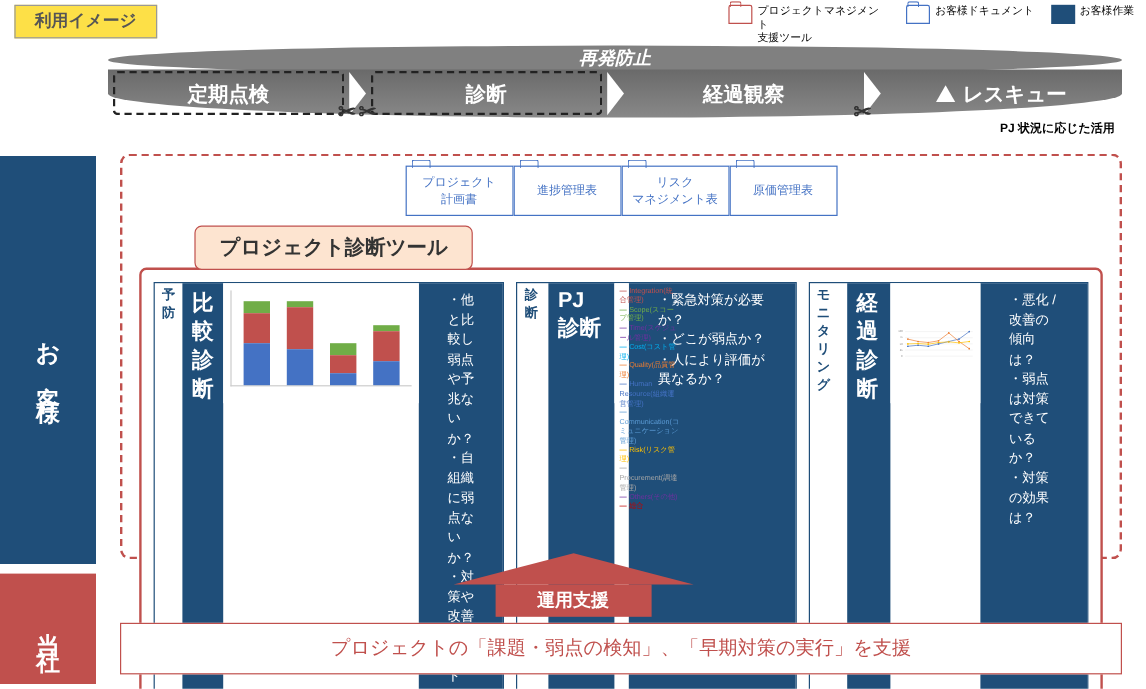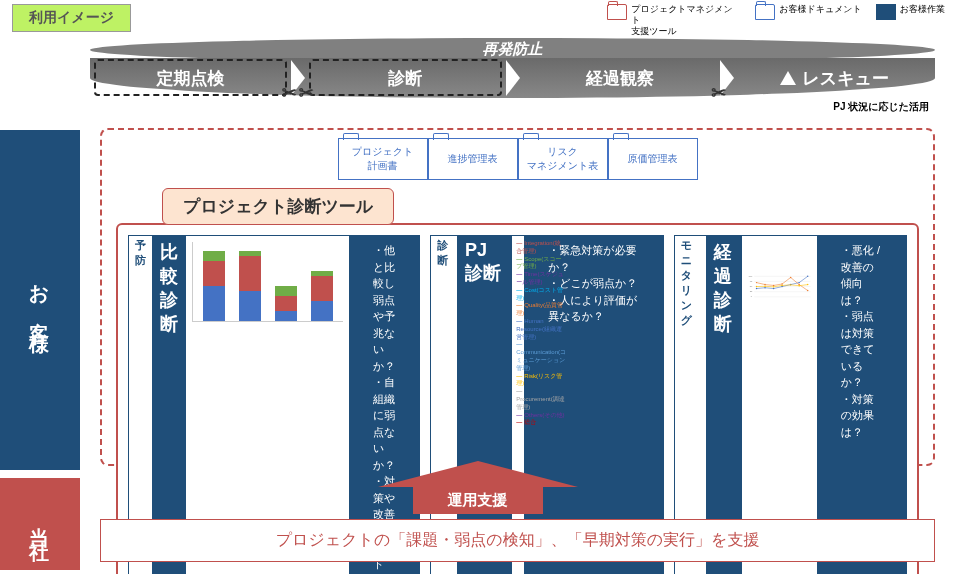--- a/index.html
+++ b/index.html
@@ -1,18 +1,18 @@
 <!DOCTYPE html>
 <html><head>
 <meta charset="utf-8">
 <style>
 * { box-sizing: border-box; margin: 0; padding: 0; }
 body { font-family: "Meiryo", "Hiragino Sans", sans-serif; font-size: 12px; background: #fff; width: 955px; height: 574px; position: relative; overflow: hidden; }
 
-.header-badge { position: absolute; top: 4px; left: 12px; background: #bef264; border: 1px solid #999; padding: 4px 16px; font-size: 14px; font-weight: bold; color: #555; text-align: right; }
+.header-badge { position: absolute; top: 4px; left: 12px; background: #fde047; border: 1px solid #999; padding: 4px 16px; font-size: 14px; font-weight: bold; color: #555; text-align: right; }
 
 .legend { position: absolute; top: 4px; right: 10px; display: flex; gap: 14px; font-size: 9px; align-items: flex-start; }
 .legend-item { display: flex; gap: 4px; align-items: flex-start; }
 .folder-icon { width: 20px; height: 16px; border: 1px solid; border-radius: 2px 2px 0 0; position: relative; }
 .folder-icon::before { content: ''; position: absolute; top: -4px; left: 0; width: 8px; height: 4px; border: 1px solid; border-bottom: none; border-radius: 2px 2px 0 0; }
 .folder-red { border-color: #c0504d; } .folder-red::before { border-color: #c0504d; }
 .folder-blue { border-color: #4472c4; } .folder-blue::before { border-color: #4472c4; }
 .box-blue { width: 20px; height: 16px; background: #1f4e79; }
 .legend-text { line-height: 1.2; max-width: 110px; }
 

